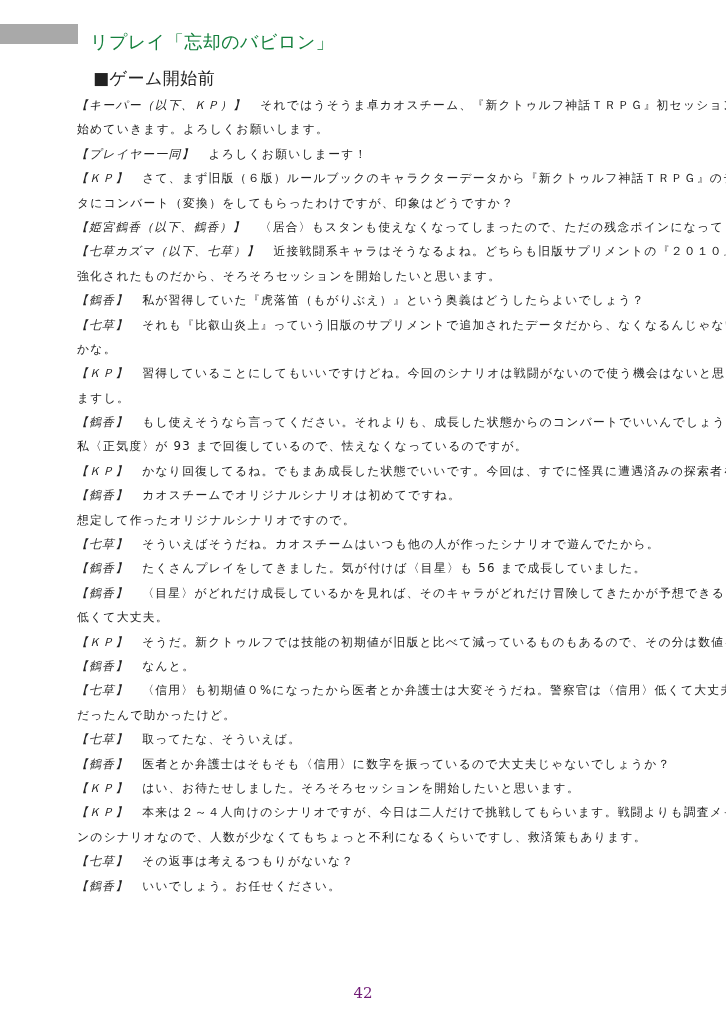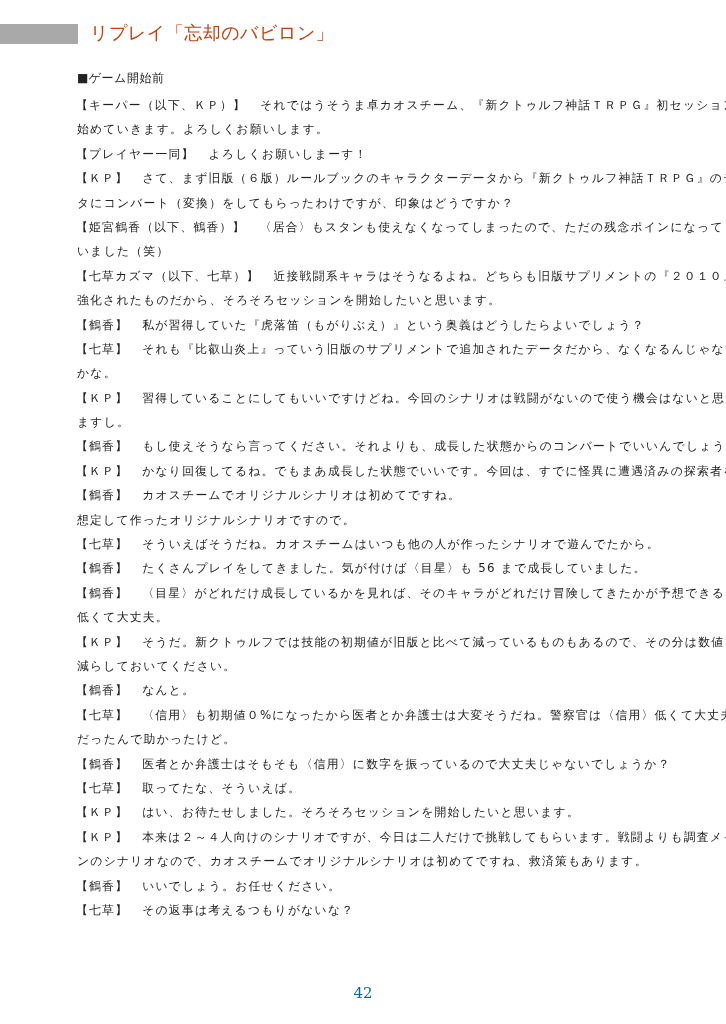--- a/index.html
+++ b/index.html
@@ -1,67 +1,66 @@
 <!DOCTYPE html>
 <html><head>
   <meta charset="utf-8">
   <style>
     html, body { margin: 0; padding: 0; background: #ffffff; }
     body { width: 726px; height: 1024px; position: relative; overflow: hidden;
            font-family: "DejaVu Sans", "Liberation Sans", sans-serif; color: #1a1a1a; }
     .header-bar { position: absolute; left: 0; top: 24px; width: 78px; height: 20px; background: #a9a9a9; }
-    .header-title { position: absolute; left: 90px; top: 20px; font-size: 18px; line-height: 26px;
-                    color: #c2410c; letter-spacing: 0.5px; white-space: nowrap; }
+    .header-title { position: absolute; left: 90px; top: 29px; font-size: 18px; line-height: 26px;
+                    color: #15803d; letter-spacing: 0.5px; white-space: nowrap; }
     .content { position: absolute; left: 77px; top: 70px; width: 640px; }
-    .section-heading { font-size: 12px; line-height: 16px; height: 27px; color: #222; letter-spacing: 0.5px; }
+    .section-heading { font-size: 17px; line-height: 16px; height: 27px; color: #222; letter-spacing: 0.5px; margin-left: 16px; }
     .line { font-size: 11.8px; line-height: 16px; height: 24.4px; white-space: nowrap; letter-spacing: 1.25px; color: #222; }
-    .speaker { margin-left: -1px; }
+    .speaker { margin-left: -1px; font-style: italic; }
     .gap { display: inline-block; width: 14px; }
     .page-number { position: absolute; left: 0; width: 726px; top: 984px; text-align: center;
-                   font-family: "DejaVu Serif", "Liberation Serif", serif; font-size: 15px; color: #0369a1; }
+                   font-family: "DejaVu Serif", "Liberation Serif", serif; font-size: 15px; color: #701a75; }
   </style>
 </head>
 <body>
 
 <div class="header-bar"></div>
 <div class="header-title">リプレイ「忘却のバビロン」</div>
 
 <div class="content">
   <div class="section-heading">■ゲーム開始前</div>
   <div id="lines">
       <div class="line"><span class="speaker">【キーパー（以下、ＫＰ）】</span><span class="gap"></span><span>それではうそうま卓カオスチーム、『新クトゥルフ神話ＴＲＰＧ』初セッションを</span></div>
       <div class="line"><span>始めていきます。よろしくお願いします。</span></div>
       <div class="line"><span class="speaker">【プレイヤー一同】</span><span class="gap"></span><span>よろしくお願いしまーす！</span></div>
       <div class="line"><span class="speaker">【ＫＰ】</span><span class="gap"></span><span>さて、まず旧版（６版）ルールブックのキャラクターデータから『新クトゥルフ神話ＴＲＰＧ』のデー</span></div>
       <div class="line"><span>タにコンバート（変換）をしてもらったわけですが、印象はどうですか？</span></div>
       <div class="line"><span class="speaker">【姫宮鶴香（以下、鶴香）】</span><span class="gap"></span><span>〈居合〉もスタンも使えなくなってしまったので、ただの残念ポインになってしま</span></div>
-      <div class="line"><span>いました（笑）</span></div>
       <div class="line"><span class="speaker">【七草カズマ（以下、七草）】</span><span class="gap"></span><span>近接戦闘系キャラはそうなるよね。どちらも旧版サプリメントの『２０１０』で</span></div>
       <div class="line"><span>強化されたものだから、そろそろセッションを開始したいと思います。</span></div>
       <div class="line"><span class="speaker">【鶴香】</span><span class="gap"></span><span>私が習得していた『虎落笛（もがりぶえ）』という奥義はどうしたらよいでしょう？</span></div>
       <div class="line"><span class="speaker">【七草】</span><span class="gap"></span><span>それも『比叡山炎上』っていう旧版のサプリメントで追加されたデータだから、なくなるんじゃない</span></div>
       <div class="line"><span>かな。</span></div>
       <div class="line"><span class="speaker">【ＫＰ】</span><span class="gap"></span><span>習得していることにしてもいいですけどね。今回のシナリオは戦闘がないので使う機会はないと思い</span></div>
       <div class="line"><span>ますし。</span></div>
       <div class="line"><span class="speaker">【鶴香】</span><span class="gap"></span><span>もし使えそうなら言ってください。それよりも、成長した状態からのコンバートでいいんでしょうか？</span></div>
+      <div class="line"><span>私〈正気度〉が 93 まで回復しているので、怯えなくなっているのですが。</span></div>
       <div class="line"><span class="speaker">【ＫＰ】</span><span class="gap"></span><span>かなり回復してるね。でもまあ成長した状態でいいです。今回は、すでに怪異に遭遇済みの探索者を</span></div>
       <div class="line"><span class="speaker">【鶴香】</span><span class="gap"></span><span>カオスチームでオリジナルシナリオは初めてですね。</span></div>
       <div class="line"><span>想定して作ったオリジナルシナリオですので。</span></div>
       <div class="line"><span class="speaker">【七草】</span><span class="gap"></span><span>そういえばそうだね。カオスチームはいつも他の人が作ったシナリオで遊んでたから。</span></div>
       <div class="line"><span class="speaker">【鶴香】</span><span class="gap"></span><span>たくさんプレイをしてきました。気が付けば〈目星〉も 56 まで成長していました。</span></div>
       <div class="line"><span class="speaker">【鶴香】</span><span class="gap"></span><span>〈目星〉がどれだけ成長しているかを見れば、そのキャラがどれだけ冒険してきたかが予想できると</span></div>
       <div class="line"><span>低くて大丈夫。</span></div>
       <div class="line"><span class="speaker">【ＫＰ】</span><span class="gap"></span><span>そうだ。新クトゥルフでは技能の初期値が旧版と比べて減っているものもあるので、その分は数値を</span></div>
-      <div class="line"><span>減らしておいてください。</span></div>
       <div class="line"><span class="speaker">【鶴香】</span><span class="gap"></span><span>なんと。</span></div>
       <div class="line"><span class="speaker">【七草】</span><span class="gap"></span><span>〈信用〉も初期値０%になったから医者とか弁護士は大変そうだね。警察官は〈信用〉低くて大丈夫</span></div>
       <div class="line"><span>だったんで助かったけど。</span></div>
+      <div class="line"><span class="speaker">【七草】</span><span class="gap"></span><span>取ってたな、そういえば。</span></div>
       <div class="line"><span class="speaker">【鶴香】</span><span class="gap"></span><span>医者とか弁護士はそもそも〈信用〉に数字を振っているので大丈夫じゃないでしょうか？</span></div>
-      <div class="line"><span class="speaker">【七草】</span><span class="gap"></span><span>取ってたな、そういえば。</span></div>
       <div class="line"><span class="speaker">【ＫＰ】</span><span class="gap"></span><span>はい、お待たせしました。そろそろセッションを開始したいと思います。</span></div>
       <div class="line"><span class="speaker">【ＫＰ】</span><span class="gap"></span><span>本来は２～４人向けのシナリオですが、今日は二人だけで挑戦してもらいます。戦闘よりも調査メイ</span></div>
-      <div class="line"><span>ンのシナリオなので、カオスチームでオリジナルシナリオは初めてですね、救済策もあります。</span></div>
+      <div class="line"><span>ンのシナリオなので、人数が少なくてもちょっと不利になるくらいですし、救済策もあります。</span></div>
+      <div class="line"><span class="speaker">【七草】</span><span class="gap"></span><span>その返事は考えるつもりがないな？</span></div>
       <div class="line"><span class="speaker">【鶴香】</span><span class="gap"></span><span>いいでしょう。お任せください。</span></div>
-      <div class="line"><span class="speaker">【七草】</span><span class="gap"></span><span>その返事は考えるつもりがないな？</span></div>
     </div>
 </div>
 
 <div class="page-number">42</div>
 
 </body></html>

